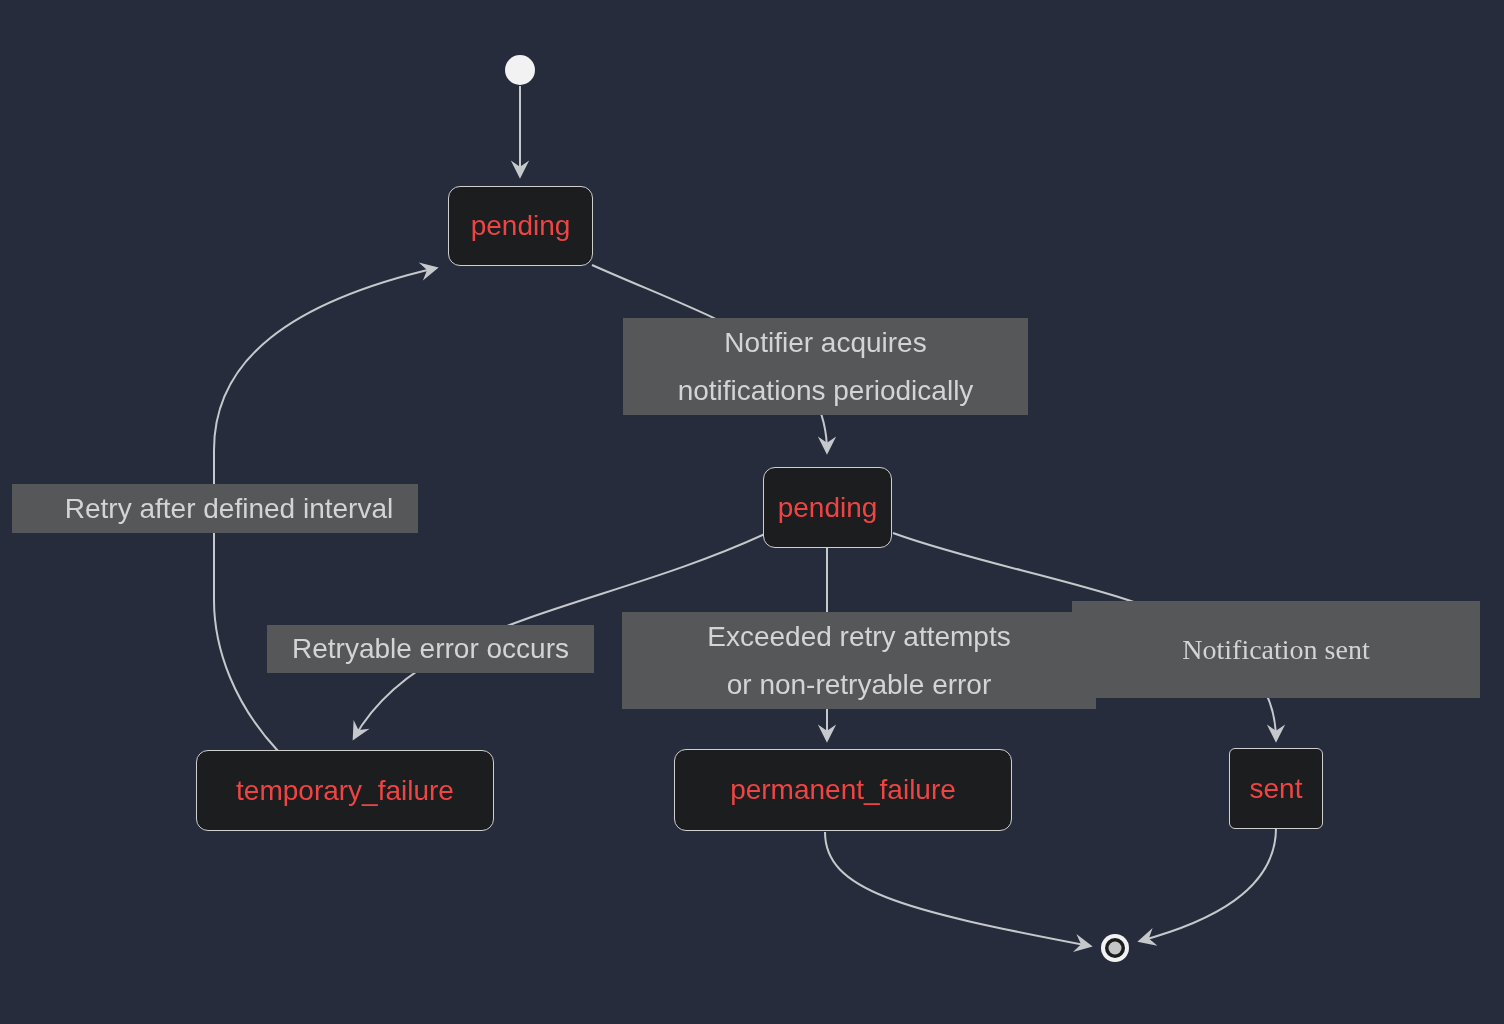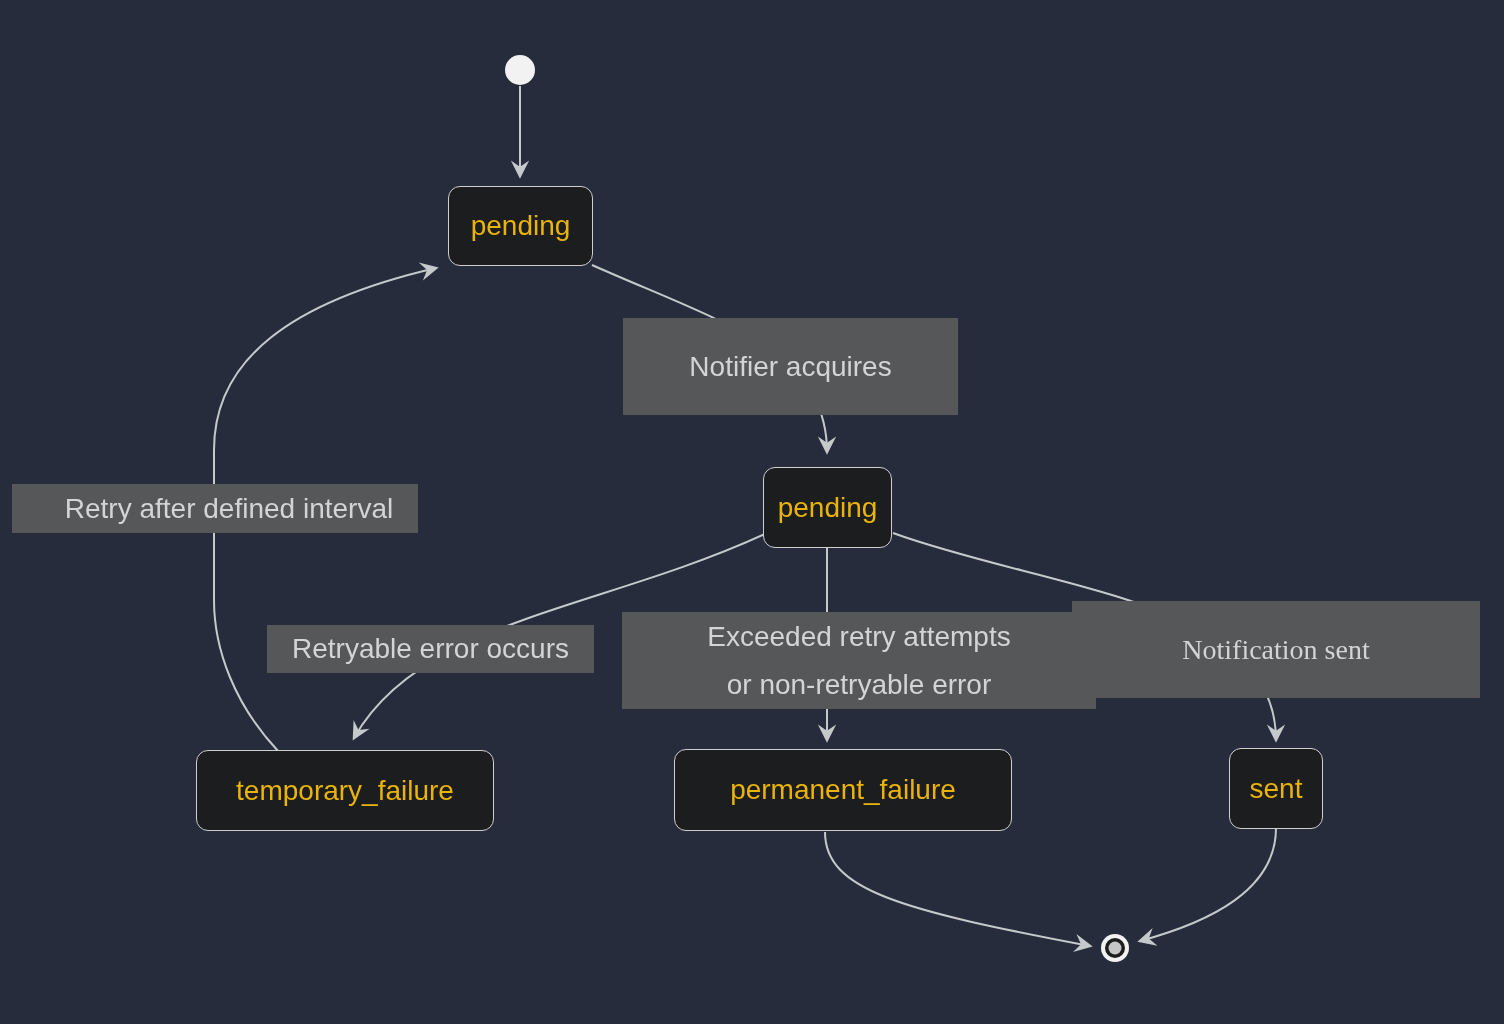--- a/index.html
+++ b/index.html
@@ -24,21 +24,21 @@
   svg.edges path.edge {
     fill: none;
     stroke: #c5c9cc;
     stroke-width: 2px;
   }
   .state {
     position: absolute;
     background: #1c1d1e;
     border: 1.5px solid #cfcfcf;
     border-radius: 12px;
-    color: #eab308;
+    color: #ef4444;
     font-size: 28px;
     display: flex;
     align-items: center;
     justify-content: center;
     box-sizing: border-box;
     white-space: nowrap;
   }
   .edge-label {
     position: absolute;
     background: #565759;
@@ -84,22 +84,23 @@
 
     <circle cx="520" cy="70" r="15" fill="#f2f2f2"></circle>
 
     <g>
       <circle cx="1115" cy="948" r="14" fill="#f2f2f2"></circle>
       <circle cx="1115" cy="948" r="10" fill="#1c1d1e"></circle>
       <circle cx="1115" cy="948" r="6.5" fill="#c6c6c6"></circle>
     </g>
   </svg>
 
-  <div class="edge-label" style="left:623px; top:318px; width:335px; height:97px;">
+  <div class="edge-label" style="left:623px; top:318px; width:405px; height:97px;">
     <span>Notifier acquires</span>
+    <span>notifications periodically</span>
   </div>
 
   <div class="edge-label" style="left:12px; top:484px; width:406px; height:49px;padding-left:28px;">
     <span>Retry after defined interval</span>
   </div>
 
   <div class="edge-label" style="left:267px; top:625px; width:327px; height:48px;align-items:center;">
     <span>Retryable error occurs</span>
   </div>
 
@@ -121,17 +122,17 @@
   </div>
 
   <div class="state" style="left:168px; top:750px; width:298px; height:81px;margin-left:28px;">
     <span>temporary_failure</span>
   </div>
 
   <div class="state" style="left:674px; top:749px; width:338px; height:82px;">
     <span>permanent_failure</span>
   </div>
 
-  <div class="state" style="left:1229px; top:748px; width:94px; height:81px;">
+  <div class="state" style="left:1229px; top:748px; width:94px; height:81px;border-radius:6px;">
     <span>sent</span>
   </div>
 
 </div>
 
 </body></html>

